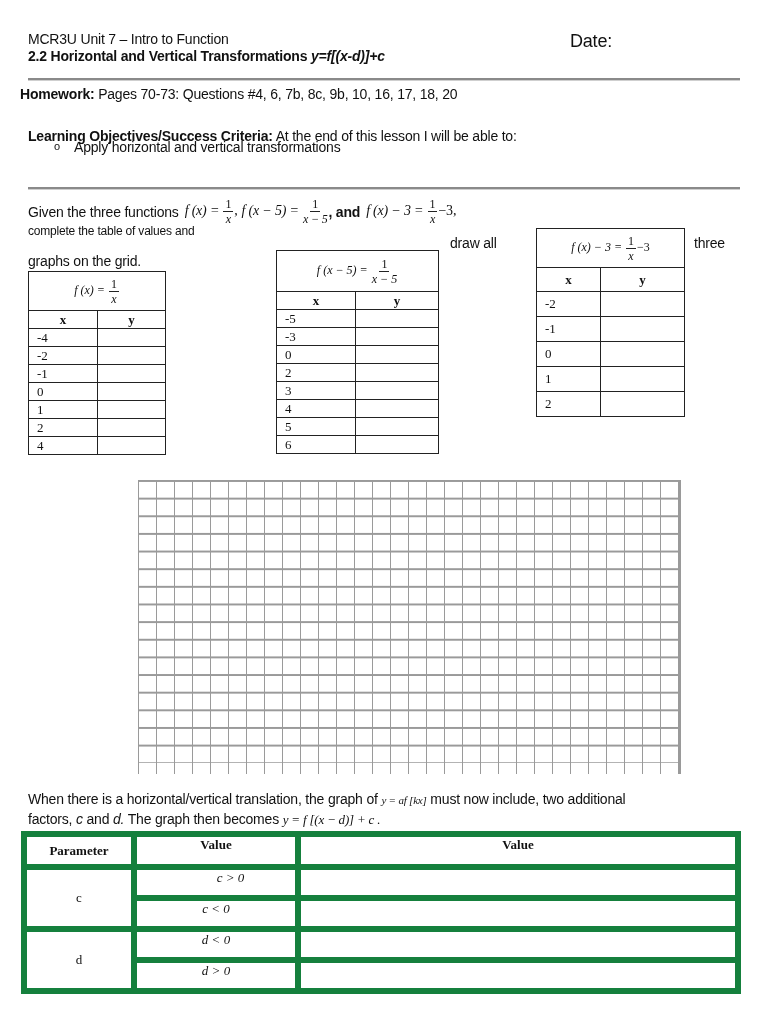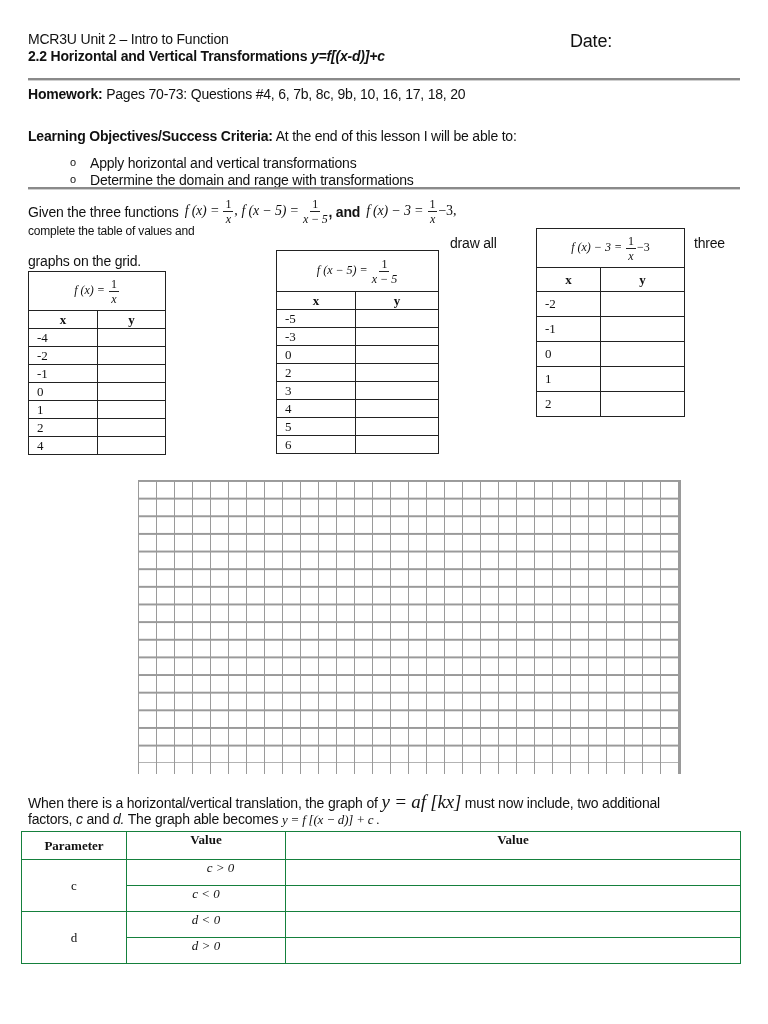--- a/index.html
+++ b/index.html
@@ -11,21 +11,21 @@
   .abs { position: absolute; white-space: nowrap; }
   .cond { font-family: "Liberation Sans Narrow", "Liberation Sans", sans-serif; letter-spacing: -0.2px; }
   .bold { font-weight: bold; }
   .ital { font-style: italic; }
   .rule { position: absolute; left: 28px; width: 712px; height: 2px; background: #8a8a8a; border-bottom: 1px solid #cfcfcf; }
   .math { font-family: "Liberation Serif", "DejaVu Serif", serif; font-style: normal; }
   .mi { font-style: italic; }
   .frac { display: inline-flex; flex-direction: column; align-items: center; vertical-align: middle; line-height: 1; margin: 0 1px; }
   .frac .num { padding: 0 2px 1px; border-bottom: 1px solid #222; font-size: 12px; }
   .frac .den { padding-top: 1px; font-size: 12px; }
-  ul.obj { margin: 16px; padding: 0; list-style: none; }
+  ul.obj { margin: 0; padding: 0; list-style: none; }
   ul.obj li { position: relative; padding-left: 28px; line-height: 17px; }
   ul.obj li::before { content: "o"; position: absolute; left: 8px; top: -1px; font-size: 11px; }
 
   table.vt { position: absolute; border-collapse: collapse; background: #fff; }
   table.vt td { border: 1px solid #222; padding: 0 0 0 8px; height: 17px; font-size: 13px; line-height: 16px; }
   table.vt td.hdr { text-align: center; padding: 0; font-weight: bold; }
   table.vt td.head-func { text-align: center; padding: 0; font-size: 12px; }
 
   .grid {
     position: absolute; left: 138px; top: 480px; width: 542px; height: 294px;
@@ -33,46 +33,45 @@
       linear-gradient(to right, #9a9a9a 1.5px, transparent 1.5px),
       linear-gradient(to bottom, #9a9a9a 1.5px, transparent 1.5px);
     background-size: 18px 100%, 100% 17.65px;
   }
   .grid-mask { position: absolute; left: 138px; top: 763px; width: 544px; height: 11px;
     background-image: linear-gradient(to right, #9a9a9a 1.5px, transparent 1.5px);
     background-size: 18px 100%; background-color: #fff; }
   .grid-right { position: absolute; left: 679px; top: 480px; width: 1.5px; height: 294px; background: #9a9a9a; }
 
   table.pt { position: absolute; left: 21px; top: 831px; width: 720px; border-collapse: collapse; }
-  table.pt td { border: 1px solid #15803d; height: 25px; font-size: 13px; text-align: center; padding: 0; }
+  table.pt td { border: 6px solid #15803d; height: 25px; font-size: 13px; text-align: center; padding: 0; }
   table.pt td.h { font-weight: bold; }
 </style>
 </head>
 <body>
 
-<div class="abs cond" style="left:28px; top:31px; font-size:14px;">MCR3U Unit 2 – Intro to Function</div>
+<div class="abs cond" style="left:28px; top:31px; font-size:14px;">MCR3U Unit 7 – Intro to Function</div>
 <div class="abs cond" style="left:570px; top:31px; font-size:18px;">Date:</div>
 <div class="abs cond bold" style="left:28px; top:48px; font-size:14px;">
   <span>2.2 Horizontal and Vertical Transformations </span><span class="ital">y=f[(x-d)]+c</span>
 </div>
 <div class="rule" style="top:78px;"></div>
 
-<div class="abs cond" style="left:28px; top:86px; font-size:14px;">
+<div class="abs cond" style="left:20px; top:86px; font-size:14px;">
   <span class="bold">Homework:</span>
   <span>Pages 70-73: Questions #4, 6, 7b, 8c, 9b, 10, 16, 17, 18, 20</span>
 </div>
 
 <div class="abs cond" style="left:28px; top:128px; font-size:14px;">
   <span class="bold">Learning Objectives/Success Criteria:</span>
   <span>At the end of this lesson I will be able to:</span>
 </div>
 <div class="abs cond" style="left:46px; top:139px; font-size:14px;">
   <ul class="obj">
     <li>Apply horizontal and vertical transformations</li>
-    <li>Determine the domain and range with transformations</li>
   </ul>
 </div>
 <div class="rule" style="top:187px;"></div>
 
 <div class="abs cond" style="left:28px; top:198px; font-size:14px; display:flex; align-items:center;justify-content:flex-end;">
   <span>Given the three functions</span>
   <span class="math" style="margin-left:6px;">
     <span class="mi">f (x) =</span>
     <span class="frac">
         <span class="num">1</span>
@@ -234,29 +233,29 @@
       </tr>
 </tbody>
   </table>
 
 <div class="grid"></div>
 <div class="grid-mask"></div>
 <div class="grid-right"></div>
 
 <div class="abs cond" style="left:28px; top:791px; font-size:14px;">
   <span>When there is a horizontal/vertical translation, the graph of</span>
-  <span class="math mi" style="font-size:19px;">y = af [kx]</span>
+  <span class="math mi" style="font-size:11px;">y = af [kx]</span>
   <span>must now include, two additional</span>
 </div>
 <div class="abs cond" style="left:28px; top:811px; font-size:14px;">
   <span>factors,</span>
   <span class="ital">c</span>
   <span>and</span>
   <span class="ital">d.</span>
-  <span>The graph able becomes</span>
+  <span>The graph then becomes</span>
   <span class="math mi" style="font-size:13px;">y = f [(x − d)] + c .</span>
 </div>
 
 <table class="pt">
   <tbody>
       <tr>
     <td class="h" style="width:104px; height:27px;">Parameter</td>
     <td class="h" style="width:158px; vertical-align:top;">Value</td>
     <td class="h" style="vertical-align:top;">Value</td>
   </tr>

